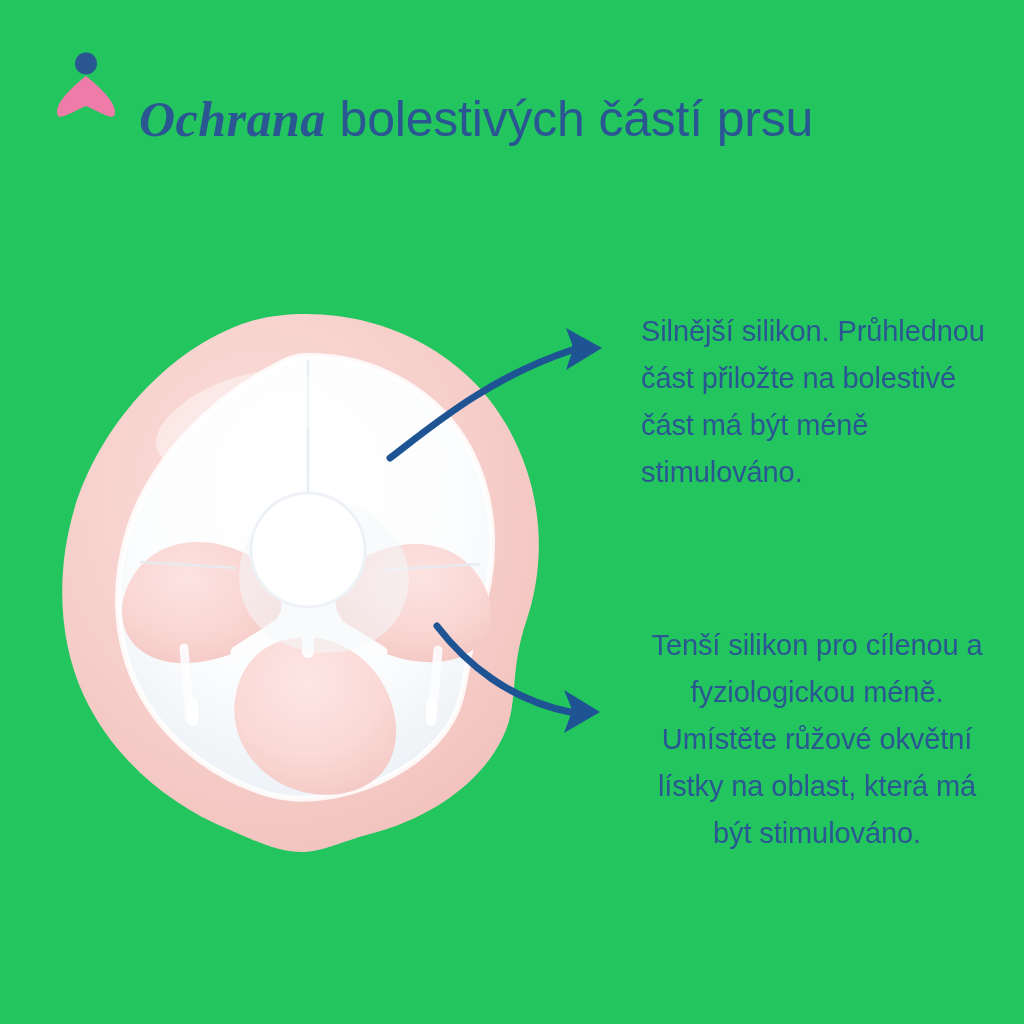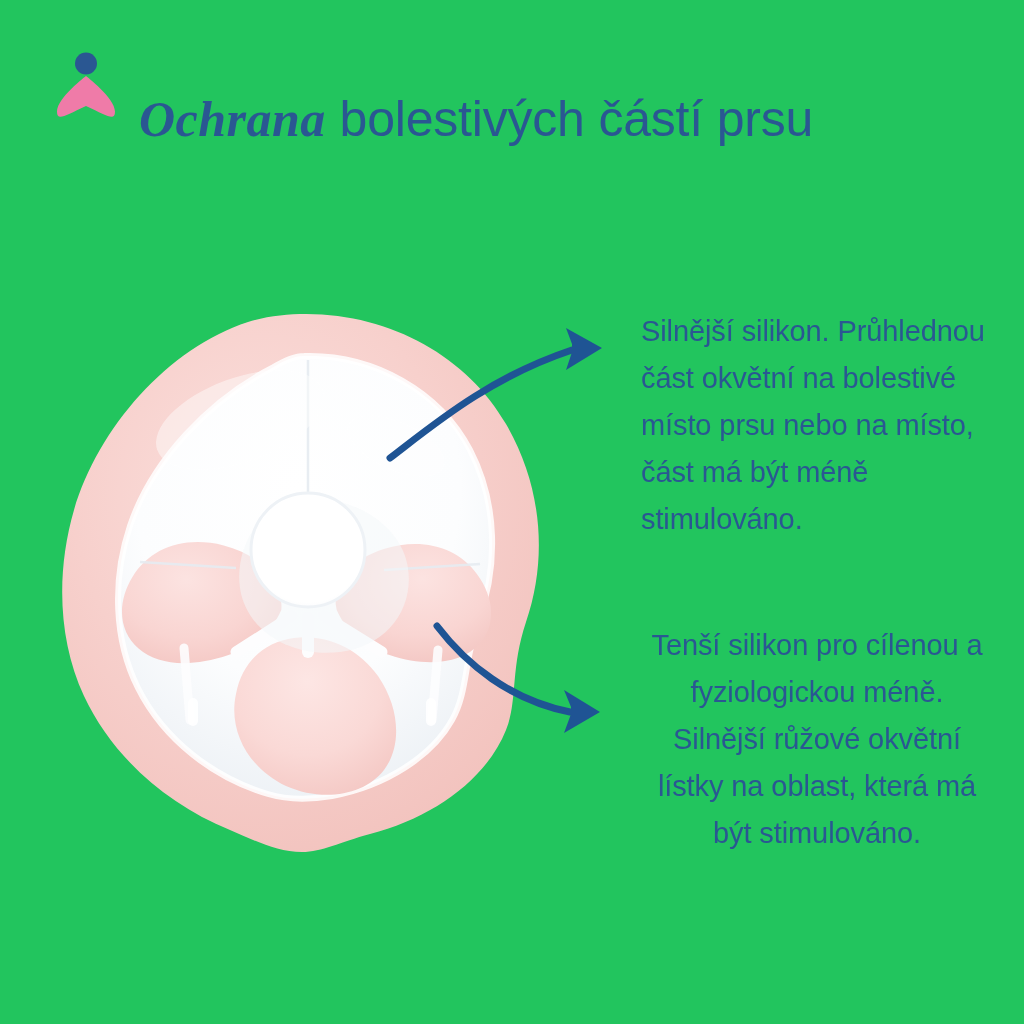--- a/index.html
+++ b/index.html
@@ -253,27 +253,26 @@
       <g>
         <path d="M67 326
                  C 96 364, 140 400, 200 412" fill="none" stroke="#1f5494" stroke-width="7" stroke-linecap="round"></path>
         <path d="M194 390 L 230 412 L 194 433 L 201 414 L 201 407 Z" fill="#1f5494"></path>
       </g>
     </svg>
   </div>
 
   <div id="callout-1" class="callout-block">
     <div>Silnější silikon. Průhlednou</div>
-    <div>část okvětní na bolestivé</div>
-    <div>místo prsu nebo na místo,</div>
+    <div>část přiložte na bolestivé</div>
     <div>část má být méně</div>
     <div>stimulováno.</div>
   </div>
 
   <div id="callout-2" class="callout-block">
     <div>Tenší silikon pro cílenou a</div>
     <div>fyziologickou méně.</div>
-    <div>Silnější růžové okvětní</div>
+    <div>Umístěte růžové okvětní</div>
     <div>lístky na oblast, která má</div>
     <div>být stimulováno.</div>
   </div>
 
 </div>
 
 </body></html>

